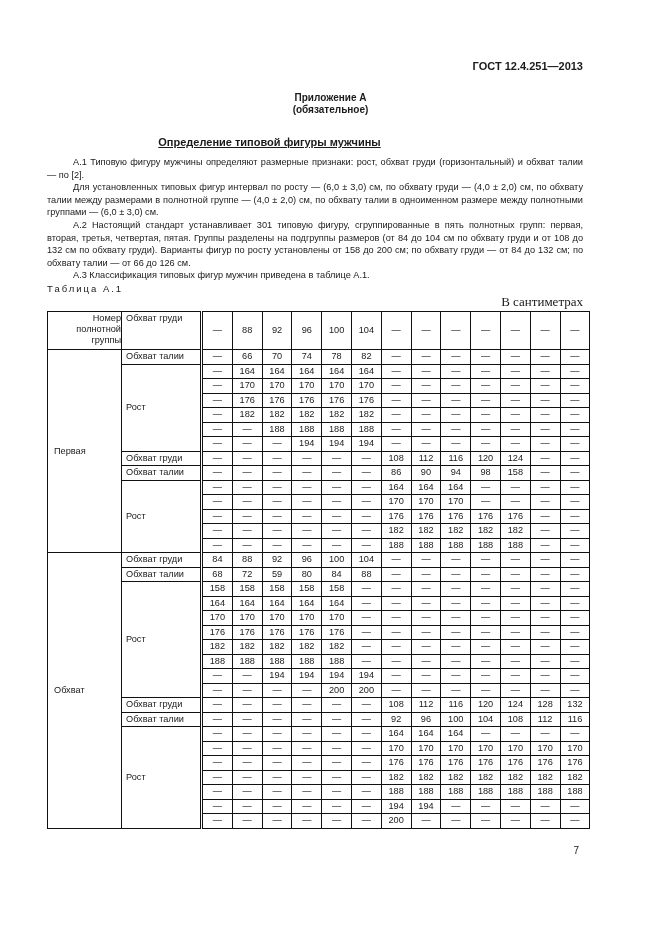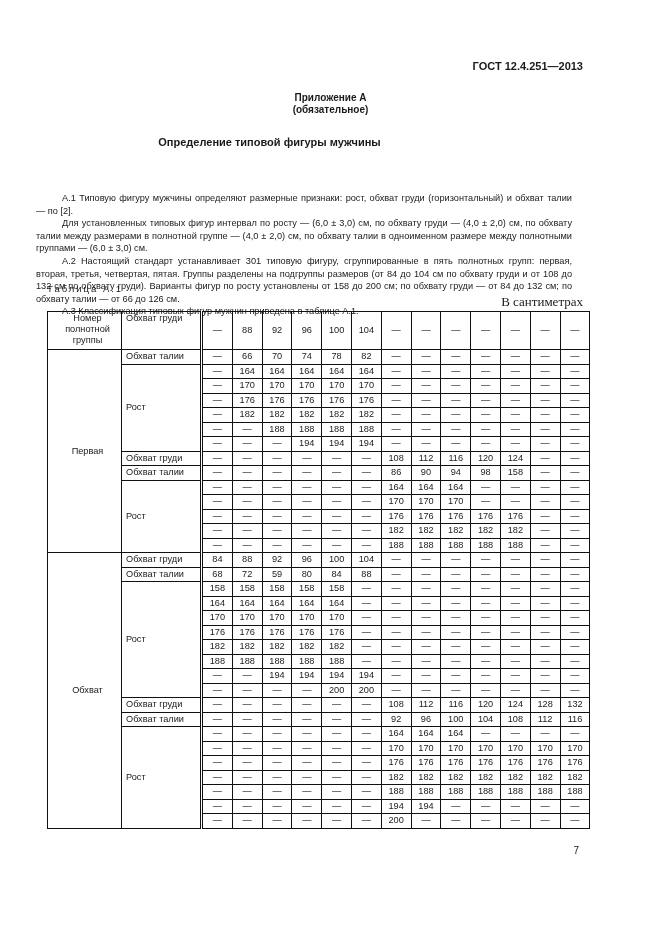--- a/index.html
+++ b/index.html
@@ -1,31 +1,31 @@
 <!DOCTYPE html>
 <html><head>
 <meta charset="utf-8">
 <style>
   html, body { margin:0; padding:0; background:#ffffff; }
   body { width:661px; height:935px; position:relative; overflow:hidden;
          font-family:"Liberation Sans", sans-serif; color:#1a1a1a; }
   .hdr { position:absolute; top:60px; right:78px; font-size:11px; font-weight:bold; }
   .app { position:absolute; top:92px; left:0; width:661px; text-align:center; font-size:10px; font-weight:bold; line-height:12px; }
-  .title { position:absolute; top:136px; left:0; width:539px; text-align:center; font-size:11px; font-weight:bold; }
-  .txt { position:absolute; left:36px; width:536px; font-size:9.2px; line-height:12.6px; text-align:justify;margin-top:36px; }
+  .title { position:absolute; top:136px; left:0; width:539px; text-align:center; font-size:11px; font-weight:bold;text-decoration:underline; }
+  .txt { position:absolute; left:47px; width:536px; font-size:9.2px; line-height:12.6px; text-align:justify; }
   .txt p { margin:0; }
   .ind { text-indent:26px; }
   .tcap { position:absolute; top:283px; left:47px; font-size:9.5px; letter-spacing:2px; }
   .units { position:absolute; top:294px; right:78px; font-size:13px;font-family:Liberation Serif, serif; }
   table { position:absolute; top:311px; left:47px; border-collapse:collapse; font-size:9.2px; table-layout:fixed; }
   td { border:1px solid #111; padding:0; height:13.5px; text-align:center; vertical-align:middle; line-height:11px; }
-  td.grp { width:67px; text-align:center; padding-left:6px; }
+  td.grp { width:67px; text-align:left; padding-left:6px; }
   td.lbl { width:74px; text-align:left; padding-left:4px; border-right:3px double #111;margin-top:48px; }
   td.d { width:28.8px; }
-  td.hgrp { text-align:center; vertical-align:top; padding-top:1px; height:36px;margin-top:28px; }
+  td.hgrp { text-align:right; vertical-align:top; padding-top:1px; height:36px;margin-top:28px; }
   td.hlbl { vertical-align:top; padding-top:1px; }
   .pnum { position:absolute; top:845px; right:82px; font-size:10px; }
 </style>
 </head>
 <body>
 
 <div class="hdr">ГОСТ 12.4.251—2013</div>
 
 <div class="app">
   <div>Приложение А</div>

